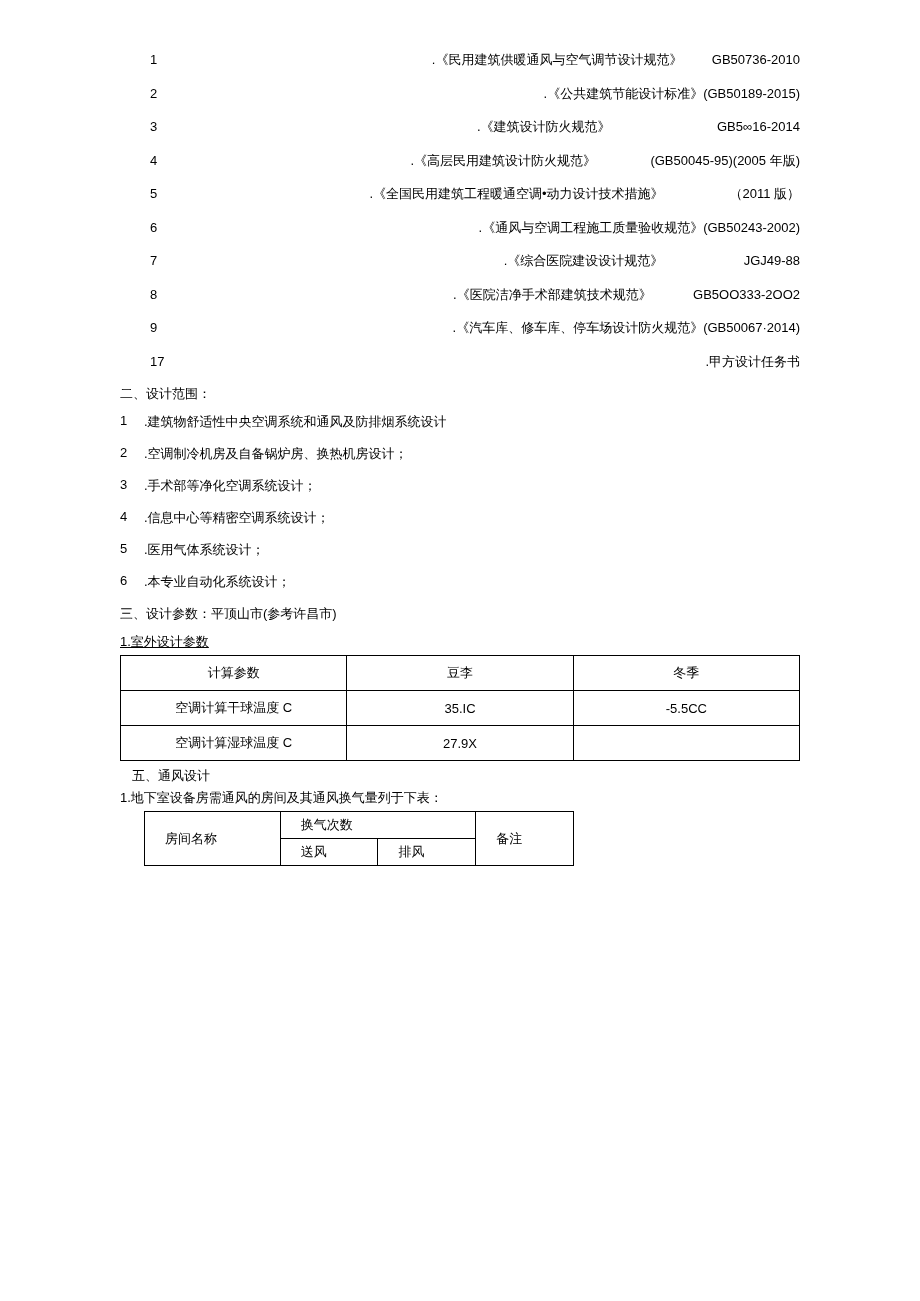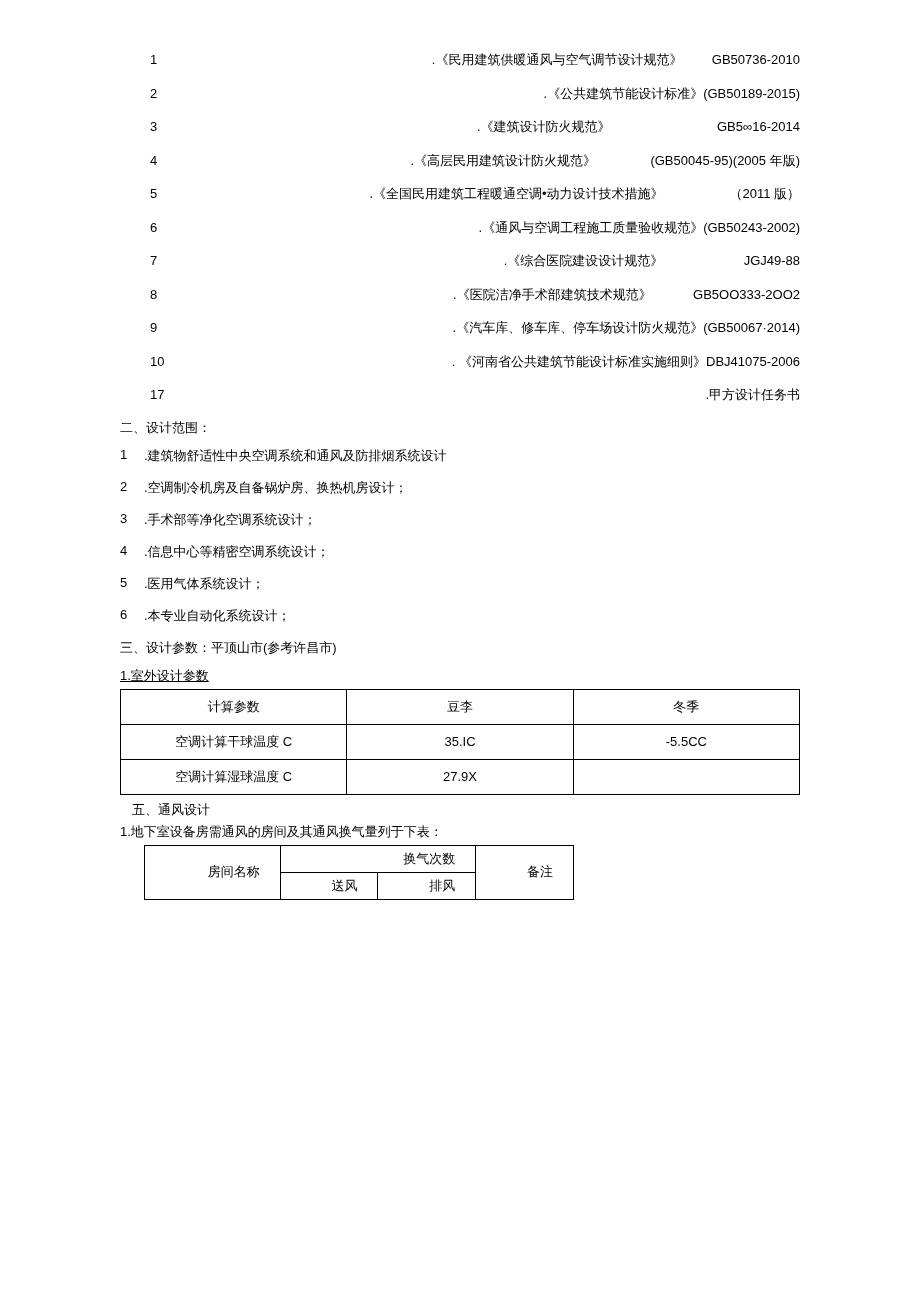--- a/index.html
+++ b/index.html
@@ -83,21 +83,21 @@
       margin-top: 4px;
       margin-bottom: 4px;
     }
     .room-table {
       margin-left: 24px;
       width: 430px;
     }
     .room-table td, .room-table th {
       border: 1px solid #000;
       padding: 4px 20px;
-      text-align: right;
+      text-align: left;
       font-weight: normal;
       margin-left: 12px;
     }
     .col1 { width: 33%; }
     .col2 { width: 33%; }
     .col3 { width: 33%; }
   </style>
 </head>
 <body>
 
@@ -156,26 +156,20 @@
       <span class="ref-code">GB5OO333-2OO2</span>
     </span>
   </li>
   <li class="ref-item">
     <span class="ref-num">9</span>
     <span class="ref-text">
       <span class="ref-title">.《汽车库、修车库、停车场设计防火规范》(GB50067·2014)</span>
     </span>
   </li>
   <li class="ref-item">
-    <span class="ref-num">10</span>
-    <span class="ref-text">
-      <span class="ref-title">. 《河南省公共建筑节能设计标准实施细则》DBJ41075-2006</span>
-    </span>
-  </li>
-  <li class="ref-item">
     <span class="ref-num">17</span>
     <span class="ref-text">
       <span class="ref-title">.甲方设计任务书</span>
     </span>
   </li>
 </ul>
 
 <div class="section-title">二、设计范围：</div>
 
 <ul class="scope-list">

